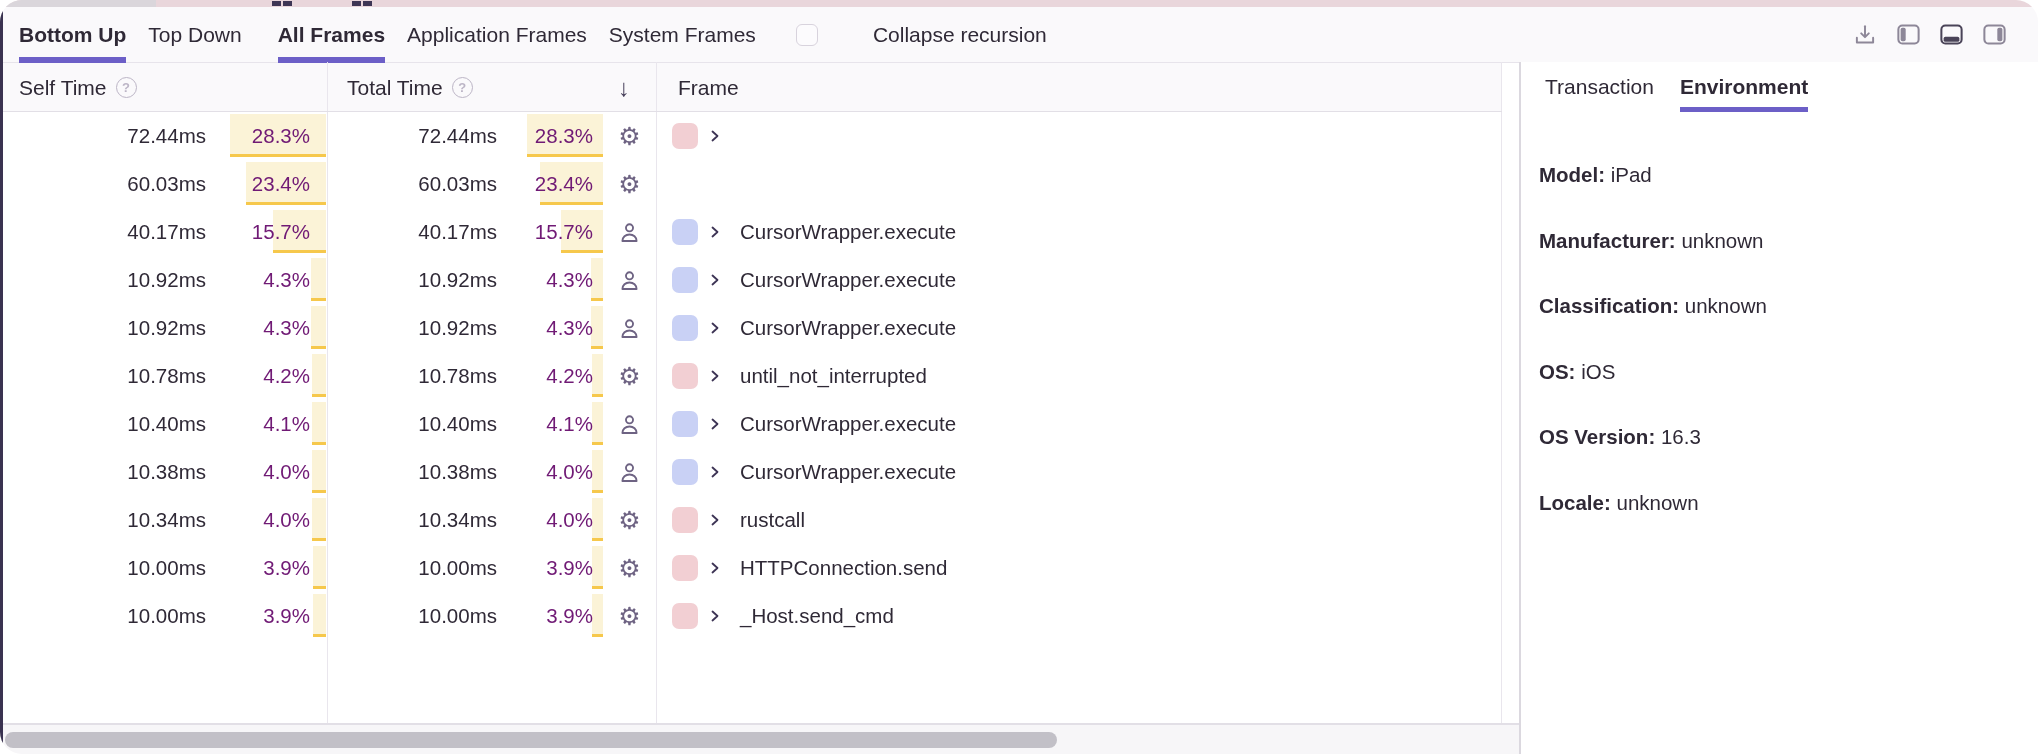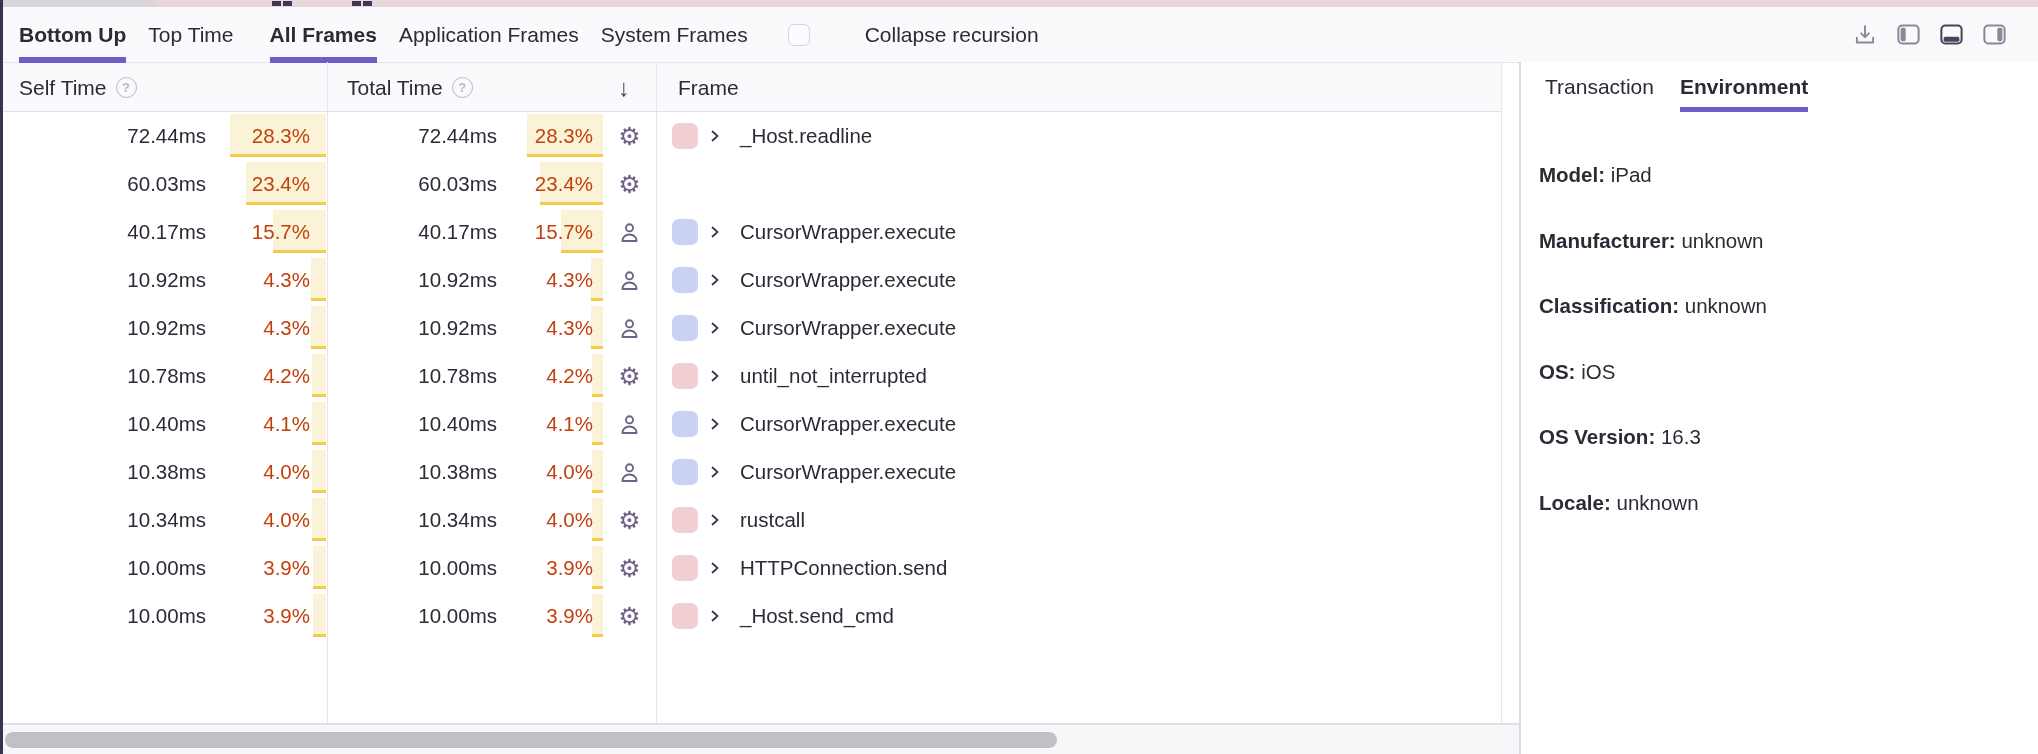--- a/index.html
+++ b/index.html
@@ -1,19 +1,19 @@
 <!DOCTYPE html>
 <html><head>
 <meta charset="utf-8">
 <style>
   * { margin:0; padding:0; box-sizing:border-box; }
   html,body { background:#fff; }
   .app {
     position:relative; width:2038px; height:754px; overflow:hidden;
-    font-family:"Liberation Sans", sans-serif; color:#2f2936; background:#fff;
+    font-family:"Liberation Sans", sans-serif; color:#2f2936; background:#fff;border-radius:22px;
   }
   
   .left-edge { position:absolute; left:0; top:0; width:3px; height:754px; background:#3a3250; z-index:40; }
 
   
   .minimap { position:absolute; left:0; top:0; width:2038px; height:7px; background:#e9d6db; }
   .minimap .mm-left { position:absolute; left:0; top:0; width:156px; height:7px; background:#dad6db; }
   .mm-blip { position:absolute; top:1px; width:9px; height:5px; background:#3e3655; }
 
   
@@ -56,21 +56,21 @@
   .cell { position:absolute; top:0; height:48px; }
   .c-self  { left:0; width:328px; }
   .c-total { left:328px; width:329px; }
   .c-frame { left:657px; width:845px; }
   .ms { position:absolute; top:0; height:48px; display:flex; align-items:center; font-size:20.5px; font-weight:500; color:#2f2936; }
   .c-self .ms  { right:122px; }
   .c-total .ms { right:160px; }
   .bar { position:absolute; top:2px; height:43px; background:#fbf3d7; border-bottom:3px solid #f6c84c; }
   .c-self .bar  { right:2px; }
   .c-total .bar { right:54px; }
-  .pct { position:absolute; top:0; height:48px; display:flex; align-items:center; font-size:20.5px; color:#c2410c; }
+  .pct { position:absolute; top:0; height:48px; display:flex; align-items:center; font-size:20.5px; color:#701a75; }
   .c-self .pct  { right:18px; }
   .c-total .pct { right:64px; }
   .cat-icon { position:absolute; right:14px; top:0; height:48px; width:27px; display:flex; align-items:center; justify-content:center; color:#6e6383; }
   .gear-glyph { font-family:"DejaVu Sans", sans-serif; font-size:25px; line-height:1; color:#6e6383; }
   .frame-square { position:absolute; left:15px; top:11px; width:26px; height:26px; border-radius:7px; }
   .frame-square.system { background:#f2cfd3; }
   .frame-square.application { background:#c9d1f5; }
   .chevron { position:absolute; left:50px; top:0; height:48px; display:flex; align-items:center; color:#3d3455; }
   .frame-name { position:absolute; left:83px; top:0; height:48px; display:flex; align-items:center; font-size:20.5px; font-weight:500; color:#2f2936; }
 
@@ -102,21 +102,21 @@
   <div class="minimap">
     <div class="mm-left"></div>
     <div class="mm-blip" style="left:272px;"></div>
     <div class="mm-blip" style="left:283px;"></div>
     <div class="mm-blip" style="left:352px;"></div>
     <div class="mm-blip" style="left:363px;"></div>
   </div>
 
   <div class="toolbar">
     <div class="tab active">Bottom Up</div>
-    <div class="tab">Top Time</div>
+    <div class="tab">Top Down</div>
     <div class="tab active group-gap">All Frames</div>
     <div class="tab">Application Frames</div>
     <div class="tab">System Frames</div>
     <div class="collapse-wrap">
       <div class="checkbox"></div>
       <span class="collapse-label">Collapse recursion</span>
     </div>
     <div class="toolbar-icons">
       <div class="icon-btn">
         <svg width="26" height="26" viewBox="0 0 24 24" fill="none" stroke="#8d8798" stroke-width="1.8" stroke-linecap="round" stroke-linejoin="round">
@@ -177,21 +177,20 @@
           </span>
 
       </div>
       <div class="cell c-frame">
         <span class="frame-square system" style="background: rgb(242, 207, 211);"></span>
         <span class="chevron">
           <svg width="16" height="16" viewBox="0 0 16 16" fill="none" stroke="#3d3455" stroke-width="1.8" stroke-linecap="round" stroke-linejoin="round">
               <path d="M5.5 3.5 10.5 8l-5 4.5"></path>
             </svg>
         </span>
-        <span class="frame-name">_Host.readline</span>
       </div>
     </div>
 
     <div class="row" style="top: 48px;">
       <div class="cell c-self">
         <div class="bar" style="width: 79.56px;"></div>
         <span class="ms">60.03ms</span>
         <span class="pct">23.4%</span>
       </div>
       <div class="cell c-total">

